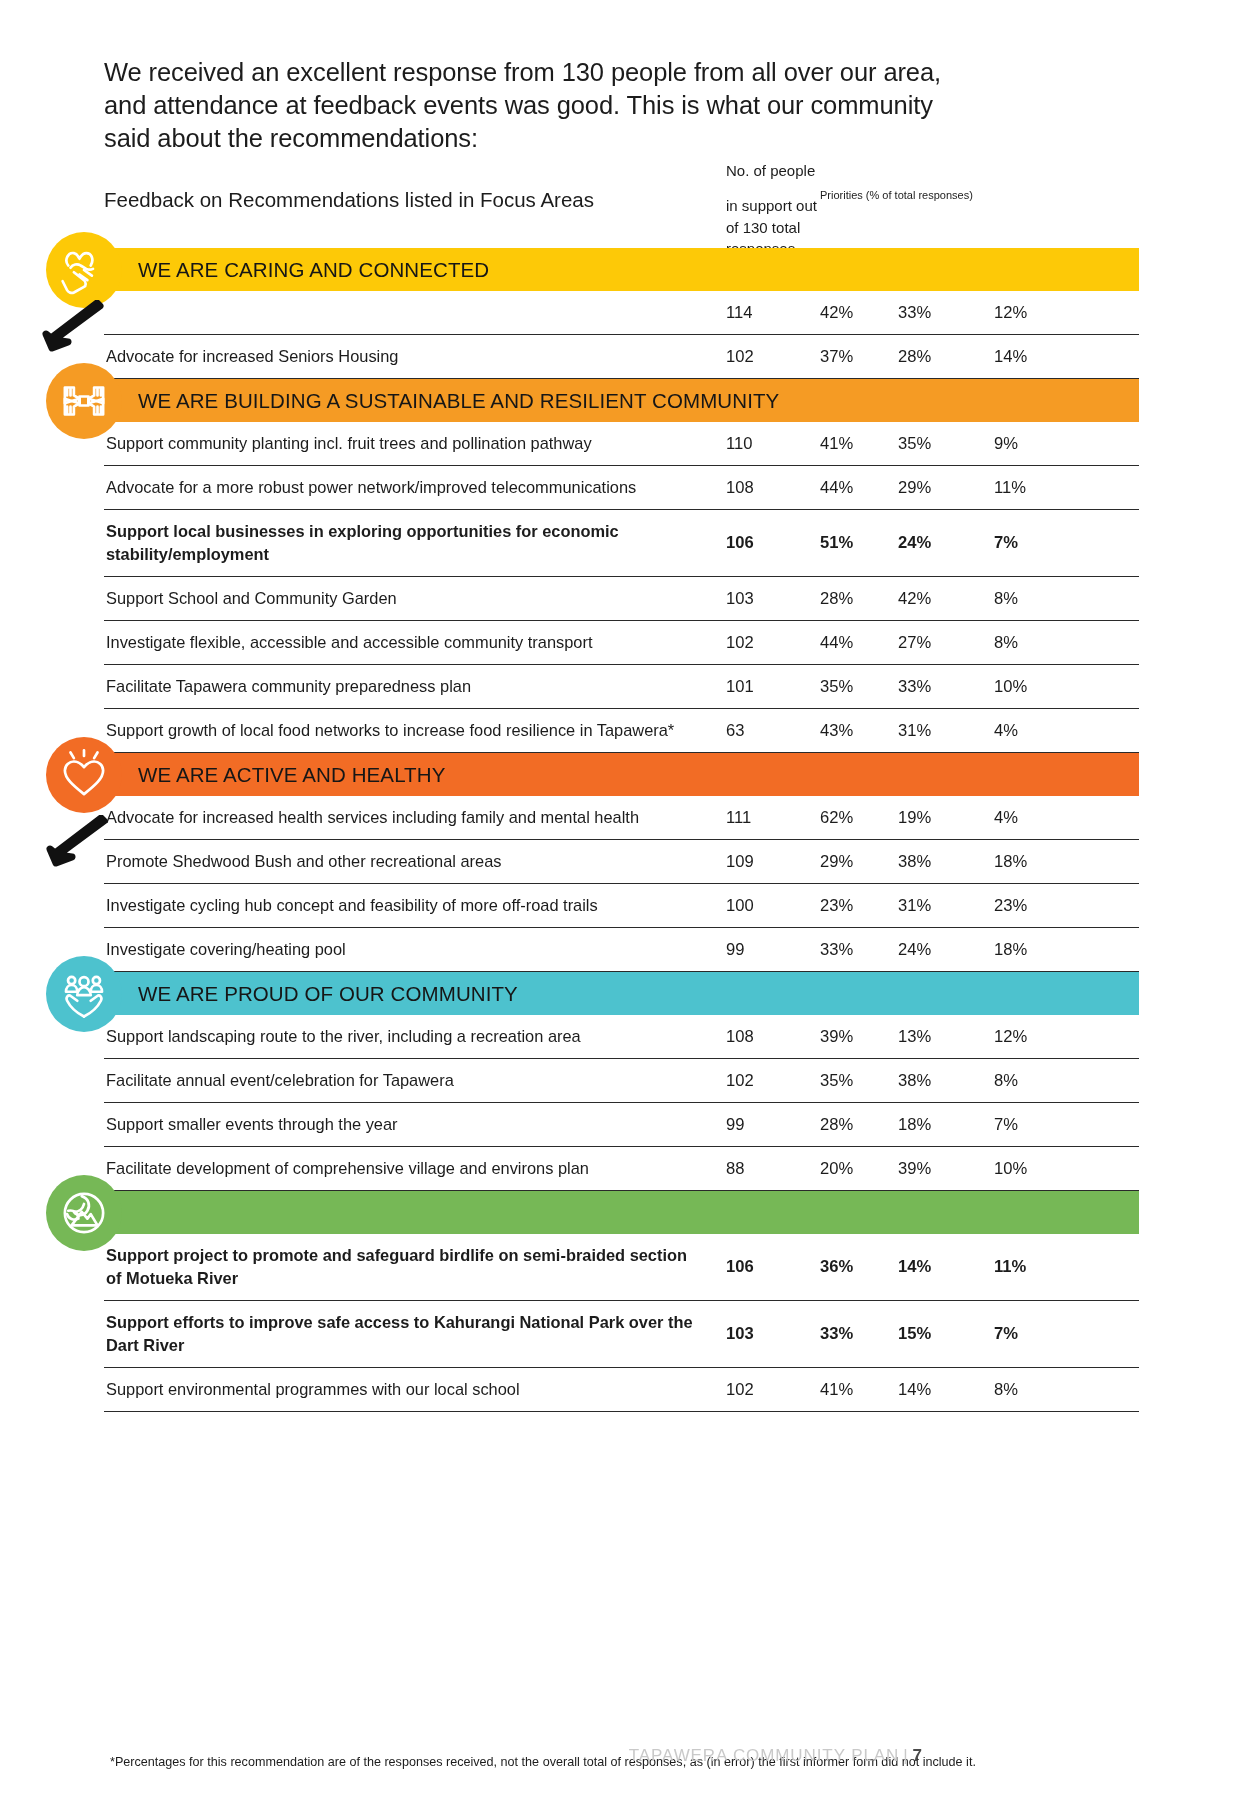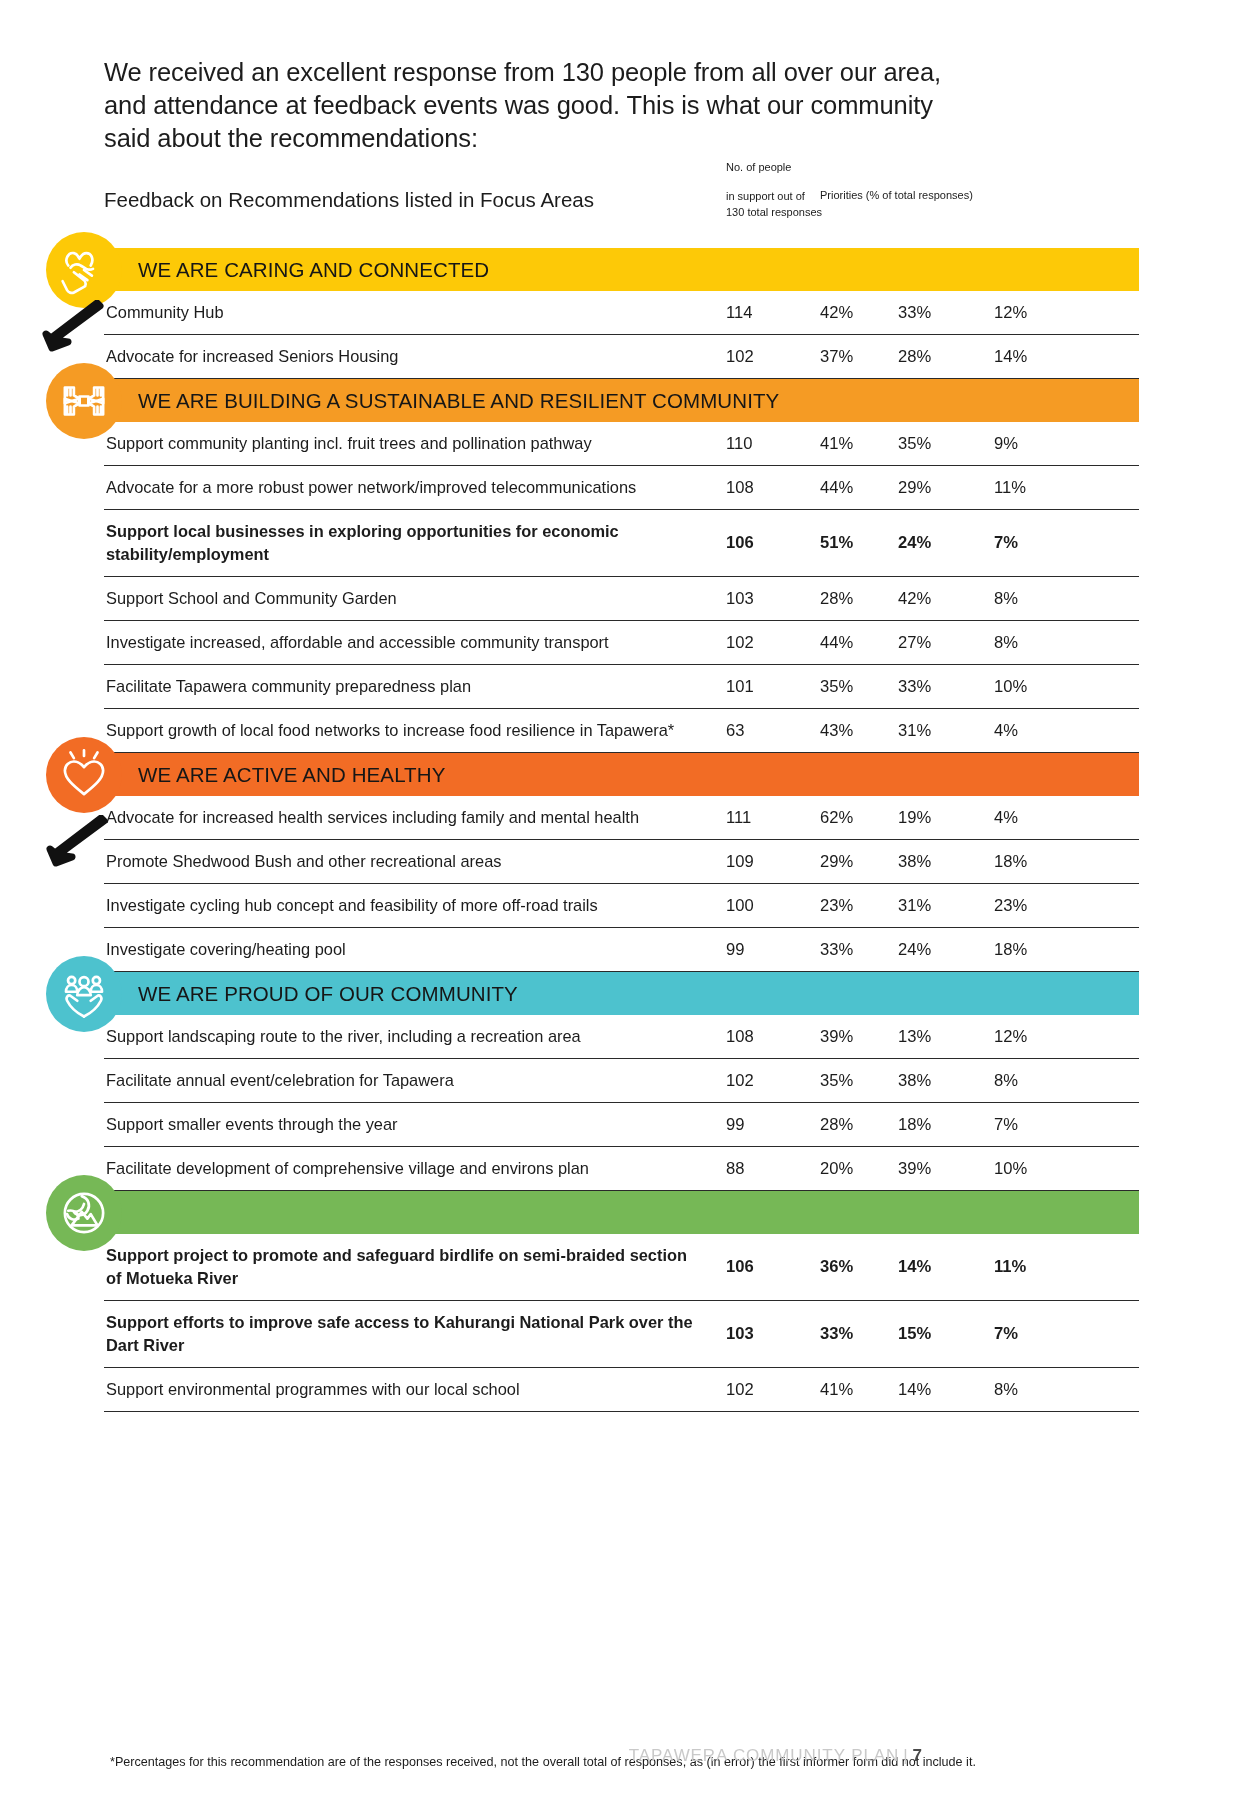--- a/index.html
+++ b/index.html
@@ -45,21 +45,21 @@
     left: 0;
     top: 28px;
     font-size: 20.5px;
     color: #1c1c1c;
   }
   .head-people {
     position: absolute;
     left: 622px;
     top: 0px;
     width: 100px;
-    font-size: 11px;
+    font-size: 15px;
     line-height: 1.45;
     color: #1c1c1c;
   }
   .head-people .l1 { margin-bottom: 13px; }
   .head-priorities {
     position: absolute;
     left: 716px;
     top: 29px;
     font-size: 11px;
     color: #1c1c1c;
@@ -195,21 +195,20 @@
           <svg width="54" height="54" viewBox="0 0 48 48">
             <path fill="none" stroke="#fff" stroke-width="2.4" stroke-linecap="round" stroke-linejoin="round" d="M10 20c-4-5 0-12 5-11 3 .6 4 3 5 5 1-2 3-5 6-5 5 0 7 6 4 11"></path>
             <path fill="none" stroke="#fff" stroke-width="2.4" stroke-linecap="round" stroke-linejoin="round" d="M12 22c2-3 6-4 9-2l5 3c2 1 4 1 6 0"></path>
             <path fill="none" stroke="#fff" stroke-width="2.4" stroke-linecap="round" stroke-linejoin="round" d="M15 26l9 7c2 2 2 5 0 6l-9 5c-2 1-5 0-6-2l-4-8"></path>
             <path fill="none" stroke="#fff" stroke-width="2.4" stroke-linecap="round" stroke-linejoin="round" d="M20 28l7 5M24 24l7 5"></path>
           </svg>
         </div>
         <div class="band-label">WE ARE CARING AND CONNECTED</div>
       </div>
       <div class="row">
-        <div class="rlabel">Community Hub</div>
         <div class="num c-support">114</div>
         <div class="num c-high">42%</div>
         <div class="num c-med">33%</div>
         <div class="num c-low">12%</div>
       </div>
       <div class="row">
         <div class="rlabel">Advocate for increased Seniors Housing</div>
         <div class="num c-support">102</div>
         <div class="num c-high">37%</div>
         <div class="num c-med">28%</div>
@@ -250,21 +249,21 @@
         <div class="num c-low">7%</div>
       </div>
       <div class="row">
         <div class="rlabel">Support School and Community Garden</div>
         <div class="num c-support">103</div>
         <div class="num c-high">28%</div>
         <div class="num c-med">42%</div>
         <div class="num c-low">8%</div>
       </div>
       <div class="row">
-        <div class="rlabel">Investigate increased, affordable and accessible community transport</div>
+        <div class="rlabel">Investigate flexible, accessible and accessible community transport</div>
         <div class="num c-support">102</div>
         <div class="num c-high">44%</div>
         <div class="num c-med">27%</div>
         <div class="num c-low">8%</div>
       </div>
       <div class="row">
         <div class="rlabel">Facilitate Tapawera community preparedness plan</div>
         <div class="num c-support">101</div>
         <div class="num c-high">35%</div>
         <div class="num c-med">33%</div>

